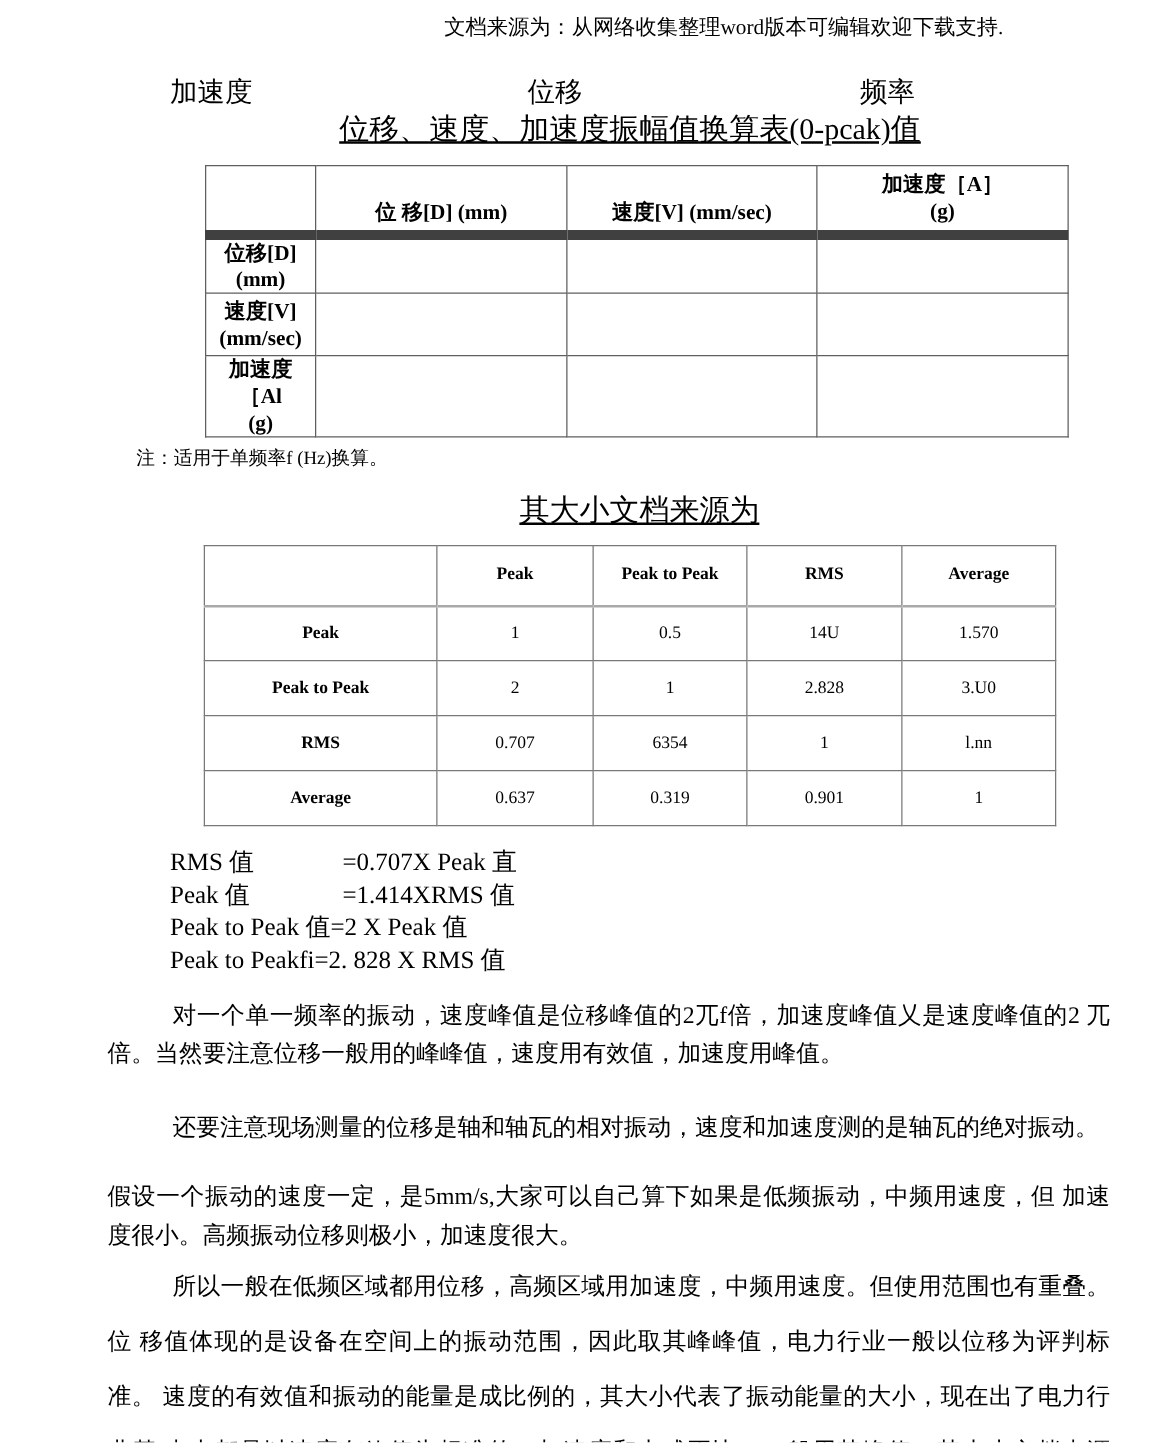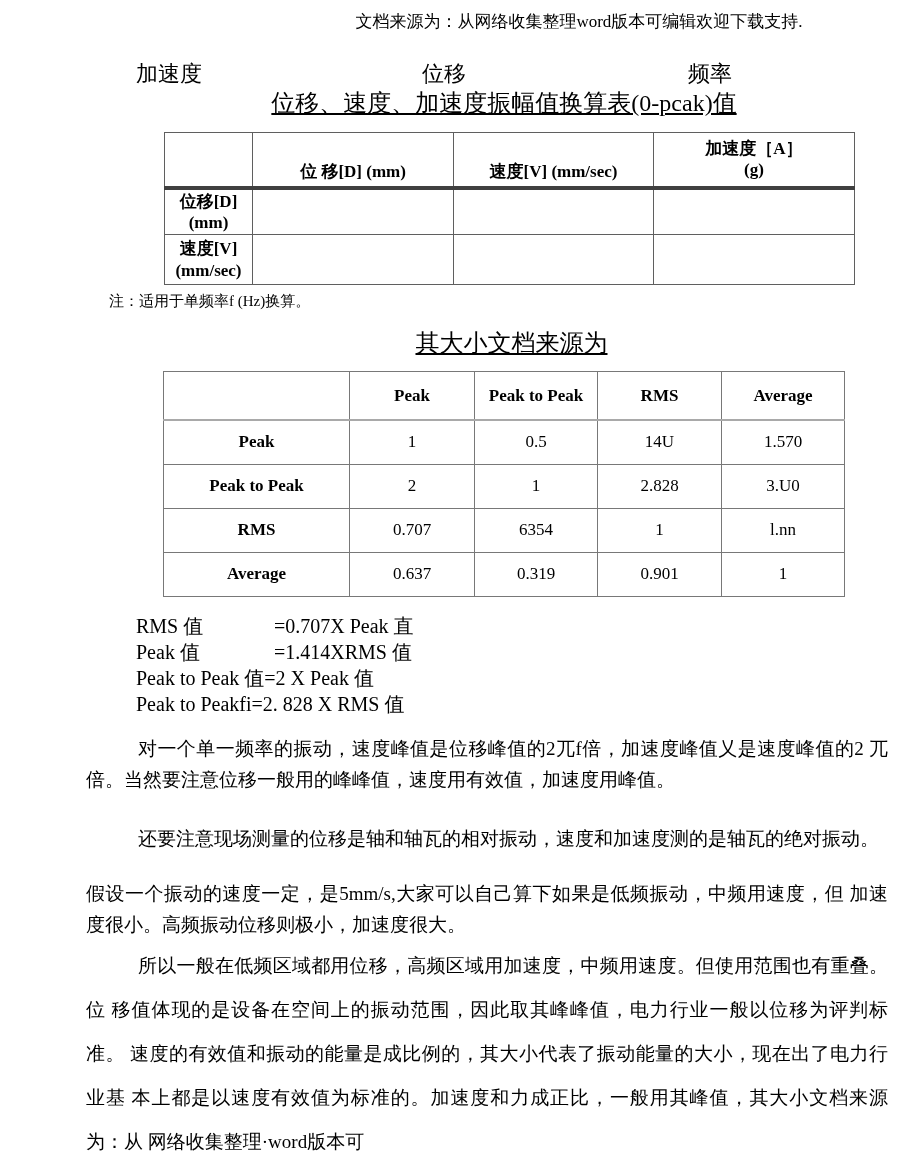--- a/index.html
+++ b/index.html
@@ -14,25 +14,25 @@
   .labels-row { position:relative; height:28px; margin-top:26px; font-size:22px; }
   .labels-row span { position:absolute; top:0; }
   .lbl-acc { left:112px; }
   .lbl-disp { left:398px; }
   .lbl-freq { left:664px; }
   .t1-title { margin:0 0 0 40px; text-align:center; font-size:24px; text-decoration:underline; }
   table { border-collapse:collapse; table-layout:fixed; }
   td, th { padding:0 2px; overflow:hidden; }
   .t1 { margin:13px 0 0 140px; width:690px; font-size:17px; font-weight:bold; }
   .t1 td, .t1 th { border:1px solid #5f5f5f; text-align:center; vertical-align:middle; line-height:1.25; }
-  .t1 tr.head td { border-bottom:4px solid #404040; }
+  .t1 tr.head td { border-bottom:8px solid #404040; }
   .t1 .sub { vertical-align:bottom; padding-bottom:3px; }
   .note { margin:7px 0 0 85px; font-size:15px; }
   .t2-title { margin:16px 0 0 55px; text-align:center; font-size:24px; text-decoration:underline; }
-  .t2 { margin:12px 0 0 139px; width:681px; font-size:17px; text-align:center; }
+  .t2 { margin:12px 0 0 139px; width:681px; font-size:14px; text-align:center; }
   .t2 td, .t2 th { border:1px solid #787878; vertical-align:middle; }
   .t2 tr.head td { height:47px; border-bottom:2px solid #a9a9a9; }
   .t2 td.lab { font-weight:bold; }
   .t2 tr.r { height:44px; }
   .formulas { margin:16px 0 0 112px; font-size:20px; line-height:26px; }
   .formulas .lhs { display:inline-block; width:138px; }
   .para { margin:0 56px 0 62px; font-size:19px; line-height:31px; text-align:justify; }
   .p1 { margin-top:16px; text-indent:52px; }
   .p2 { margin-top:28px; text-indent:52px; }
   .p3 { margin-top:24px; }
@@ -77,20 +77,29 @@
         <div>(mm)</div>
       </th>
       <td></td>
       <td></td>
       <td></td>
     </tr>
     <tr style="height:50px;">
       <th>
         <div>速度[V]</div>
         <div>(mm/sec)</div>
+      </th>
+      <td></td>
+      <td></td>
+      <td></td>
+    </tr>
+    <tr style="height:48px;">
+      <th>
+        <div>加速度［Al</div>
+        <div>(g)</div>
       </th>
       <td></td>
       <td></td>
       <td></td>
     </tr>
   </tbody>
     </table>
 
   <div class="note">注：适用于单频率f (Hz)换算。</div>
 

